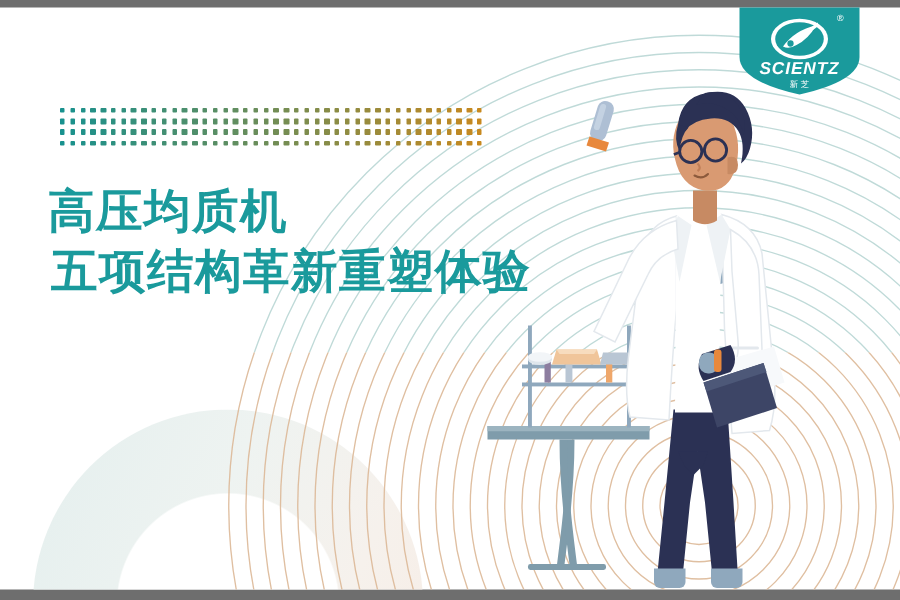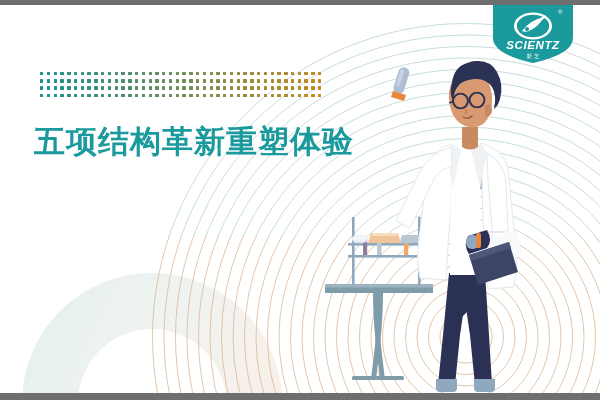--- a/index.html
+++ b/index.html
@@ -147,20 +147,21 @@
   </svg>
 
   <div id="dotgrid">
       <span class="dotrow"><span class="dot" style="background: rgb(24, 145, 142);"></span><span class="dot" style="background: rgb(28, 145, 139);"></span><span class="dot" style="background: rgb(33, 145, 137);"></span><span class="dot" style="background: rgb(37, 144, 134);"></span><span class="dot" style="background: rgb(41, 144, 131);"></span><span class="dot" style="background: rgb(45, 144, 128);"></span><span class="dot" style="background: rgb(50, 144, 126);"></span><span class="dot" style="background: rgb(54, 144, 123);"></span><span class="dot" style="background: rgb(58, 143, 120);"></span><span class="dot" style="background: rgb(62, 143, 118);"></span><span class="dot" style="background: rgb(67, 143, 115);"></span><span class="dot" style="background: rgb(71, 143, 112);"></span><span class="dot" style="background: rgb(75, 143, 110);"></span><span class="dot" style="background: rgb(79, 142, 107);"></span><span class="dot" style="background: rgb(84, 142, 104);"></span><span class="dot" style="background: rgb(88, 142, 101);"></span><span class="dot" style="background: rgb(92, 142, 99);"></span><span class="dot" style="background: rgb(97, 142, 96);"></span><span class="dot" style="background: rgb(101, 141, 93);"></span><span class="dot" style="background: rgb(105, 141, 91);"></span><span class="dot" style="background: rgb(109, 141, 88);"></span><span class="dot" style="background: rgb(114, 141, 85);"></span><span class="dot" style="background: rgb(118, 141, 82);"></span><span class="dot" style="background: rgb(122, 141, 80);"></span><span class="dot" style="background: rgb(126, 140, 77);"></span><span class="dot" style="background: rgb(131, 140, 74);"></span><span class="dot" style="background: rgb(135, 140, 72);"></span><span class="dot" style="background: rgb(139, 140, 69);"></span><span class="dot" style="background: rgb(144, 140, 66);"></span><span class="dot" style="background: rgb(148, 139, 63);"></span><span class="dot" style="background: rgb(152, 139, 61);"></span><span class="dot" style="background: rgb(156, 139, 58);"></span><span class="dot" style="background: rgb(161, 139, 55);"></span><span class="dot" style="background: rgb(165, 139, 53);"></span><span class="dot" style="background: rgb(169, 138, 50);"></span><span class="dot" style="background: rgb(173, 138, 47);"></span><span class="dot" style="background: rgb(178, 138, 45);"></span><span class="dot" style="background: rgb(182, 138, 42);"></span><span class="dot" style="background: rgb(186, 138, 39);"></span><span class="dot" style="background: rgb(190, 137, 36);"></span><span class="dot" style="background: rgb(195, 137, 34);"></span><span class="dot" style="background: rgb(199, 137, 31);"></span></span>
       <span class="dotrow"><span class="dot" style="background: rgb(24, 145, 142);"></span><span class="dot" style="background: rgb(28, 145, 139);"></span><span class="dot" style="background: rgb(33, 145, 137);"></span><span class="dot" style="background: rgb(37, 144, 134);"></span><span class="dot" style="background: rgb(41, 144, 131);"></span><span class="dot" style="background: rgb(45, 144, 128);"></span><span class="dot" style="background: rgb(50, 144, 126);"></span><span class="dot" style="background: rgb(54, 144, 123);"></span><span class="dot" style="background: rgb(58, 143, 120);"></span><span class="dot" style="background: rgb(62, 143, 118);"></span><span class="dot" style="background: rgb(67, 143, 115);"></span><span class="dot" style="background: rgb(71, 143, 112);"></span><span class="dot" style="background: rgb(75, 143, 110);"></span><span class="dot" style="background: rgb(79, 142, 107);"></span><span class="dot" style="background: rgb(84, 142, 104);"></span><span class="dot" style="background: rgb(88, 142, 101);"></span><span class="dot" style="background: rgb(92, 142, 99);"></span><span class="dot" style="background: rgb(97, 142, 96);"></span><span class="dot" style="background: rgb(101, 141, 93);"></span><span class="dot" style="background: rgb(105, 141, 91);"></span><span class="dot" style="background: rgb(109, 141, 88);"></span><span class="dot" style="background: rgb(114, 141, 85);"></span><span class="dot" style="background: rgb(118, 141, 82);"></span><span class="dot" style="background: rgb(122, 141, 80);"></span><span class="dot" style="background: rgb(126, 140, 77);"></span><span class="dot" style="background: rgb(131, 140, 74);"></span><span class="dot" style="background: rgb(135, 140, 72);"></span><span class="dot" style="background: rgb(139, 140, 69);"></span><span class="dot" style="background: rgb(144, 140, 66);"></span><span class="dot" style="background: rgb(148, 139, 63);"></span><span class="dot" style="background: rgb(152, 139, 61);"></span><span class="dot" style="background: rgb(156, 139, 58);"></span><span class="dot" style="background: rgb(161, 139, 55);"></span><span class="dot" style="background: rgb(165, 139, 53);"></span><span class="dot" style="background: rgb(169, 138, 50);"></span><span class="dot" style="background: rgb(173, 138, 47);"></span><span class="dot" style="background: rgb(178, 138, 45);"></span><span class="dot" style="background: rgb(182, 138, 42);"></span><span class="dot" style="background: rgb(186, 138, 39);"></span><span class="dot" style="background: rgb(190, 137, 36);"></span><span class="dot" style="background: rgb(195, 137, 34);"></span><span class="dot" style="background: rgb(199, 137, 31);"></span></span>
       <span class="dotrow"><span class="dot" style="background: rgb(24, 145, 142);"></span><span class="dot" style="background: rgb(28, 145, 139);"></span><span class="dot" style="background: rgb(33, 145, 137);"></span><span class="dot" style="background: rgb(37, 144, 134);"></span><span class="dot" style="background: rgb(41, 144, 131);"></span><span class="dot" style="background: rgb(45, 144, 128);"></span><span class="dot" style="background: rgb(50, 144, 126);"></span><span class="dot" style="background: rgb(54, 144, 123);"></span><span class="dot" style="background: rgb(58, 143, 120);"></span><span class="dot" style="background: rgb(62, 143, 118);"></span><span class="dot" style="background: rgb(67, 143, 115);"></span><span class="dot" style="background: rgb(71, 143, 112);"></span><span class="dot" style="background: rgb(75, 143, 110);"></span><span class="dot" style="background: rgb(79, 142, 107);"></span><span class="dot" style="background: rgb(84, 142, 104);"></span><span class="dot" style="background: rgb(88, 142, 101);"></span><span class="dot" style="background: rgb(92, 142, 99);"></span><span class="dot" style="background: rgb(97, 142, 96);"></span><span class="dot" style="background: rgb(101, 141, 93);"></span><span class="dot" style="background: rgb(105, 141, 91);"></span><span class="dot" style="background: rgb(109, 141, 88);"></span><span class="dot" style="background: rgb(114, 141, 85);"></span><span class="dot" style="background: rgb(118, 141, 82);"></span><span class="dot" style="background: rgb(122, 141, 80);"></span><span class="dot" style="background: rgb(126, 140, 77);"></span><span class="dot" style="background: rgb(131, 140, 74);"></span><span class="dot" style="background: rgb(135, 140, 72);"></span><span class="dot" style="background: rgb(139, 140, 69);"></span><span class="dot" style="background: rgb(144, 140, 66);"></span><span class="dot" style="background: rgb(148, 139, 63);"></span><span class="dot" style="background: rgb(152, 139, 61);"></span><span class="dot" style="background: rgb(156, 139, 58);"></span><span class="dot" style="background: rgb(161, 139, 55);"></span><span class="dot" style="background: rgb(165, 139, 53);"></span><span class="dot" style="background: rgb(169, 138, 50);"></span><span class="dot" style="background: rgb(173, 138, 47);"></span><span class="dot" style="background: rgb(178, 138, 45);"></span><span class="dot" style="background: rgb(182, 138, 42);"></span><span class="dot" style="background: rgb(186, 138, 39);"></span><span class="dot" style="background: rgb(190, 137, 36);"></span><span class="dot" style="background: rgb(195, 137, 34);"></span><span class="dot" style="background: rgb(199, 137, 31);"></span></span>
       <span class="dotrow"><span class="dot" style="background: rgb(24, 145, 142);"></span><span class="dot" style="background: rgb(28, 145, 139);"></span><span class="dot" style="background: rgb(33, 145, 137);"></span><span class="dot" style="background: rgb(37, 144, 134);"></span><span class="dot" style="background: rgb(41, 144, 131);"></span><span class="dot" style="background: rgb(45, 144, 128);"></span><span class="dot" style="background: rgb(50, 144, 126);"></span><span class="dot" style="background: rgb(54, 144, 123);"></span><span class="dot" style="background: rgb(58, 143, 120);"></span><span class="dot" style="background: rgb(62, 143, 118);"></span><span class="dot" style="background: rgb(67, 143, 115);"></span><span class="dot" style="background: rgb(71, 143, 112);"></span><span class="dot" style="background: rgb(75, 143, 110);"></span><span class="dot" style="background: rgb(79, 142, 107);"></span><span class="dot" style="background: rgb(84, 142, 104);"></span><span class="dot" style="background: rgb(88, 142, 101);"></span><span class="dot" style="background: rgb(92, 142, 99);"></span><span class="dot" style="background: rgb(97, 142, 96);"></span><span class="dot" style="background: rgb(101, 141, 93);"></span><span class="dot" style="background: rgb(105, 141, 91);"></span><span class="dot" style="background: rgb(109, 141, 88);"></span><span class="dot" style="background: rgb(114, 141, 85);"></span><span class="dot" style="background: rgb(118, 141, 82);"></span><span class="dot" style="background: rgb(122, 141, 80);"></span><span class="dot" style="background: rgb(126, 140, 77);"></span><span class="dot" style="background: rgb(131, 140, 74);"></span><span class="dot" style="background: rgb(135, 140, 72);"></span><span class="dot" style="background: rgb(139, 140, 69);"></span><span class="dot" style="background: rgb(144, 140, 66);"></span><span class="dot" style="background: rgb(148, 139, 63);"></span><span class="dot" style="background: rgb(152, 139, 61);"></span><span class="dot" style="background: rgb(156, 139, 58);"></span><span class="dot" style="background: rgb(161, 139, 55);"></span><span class="dot" style="background: rgb(165, 139, 53);"></span><span class="dot" style="background: rgb(169, 138, 50);"></span><span class="dot" style="background: rgb(173, 138, 47);"></span><span class="dot" style="background: rgb(178, 138, 45);"></span><span class="dot" style="background: rgb(182, 138, 42);"></span><span class="dot" style="background: rgb(186, 138, 39);"></span><span class="dot" style="background: rgb(190, 137, 36);"></span><span class="dot" style="background: rgb(195, 137, 34);"></span><span class="dot" style="background: rgb(199, 137, 31);"></span></span>
     </div>
 
   <div id="headline">
+    <span id="title-line-1">高压均质机</span>
     <span id="title-line-2">五项结构革新重塑体验</span>
   </div>
 
   <svg id="illustration" class="layer" width="600" height="400" viewBox="0 0 600 400">
 
     <g>
 
       <path d="M378 288 C378 320 374 350 371 374 L376 374 C379 350 383 320 383 288 Z" fill="#7f9cab"></path>
       <path d="M378 288 C378 320 382 350 385 374 L380 374 C377 350 373 320 373 288 Z" fill="#7f9cab"></path>
       <rect x="352" y="371" width="52" height="4" rx="1.6" fill="#7f9cab"></rect>

